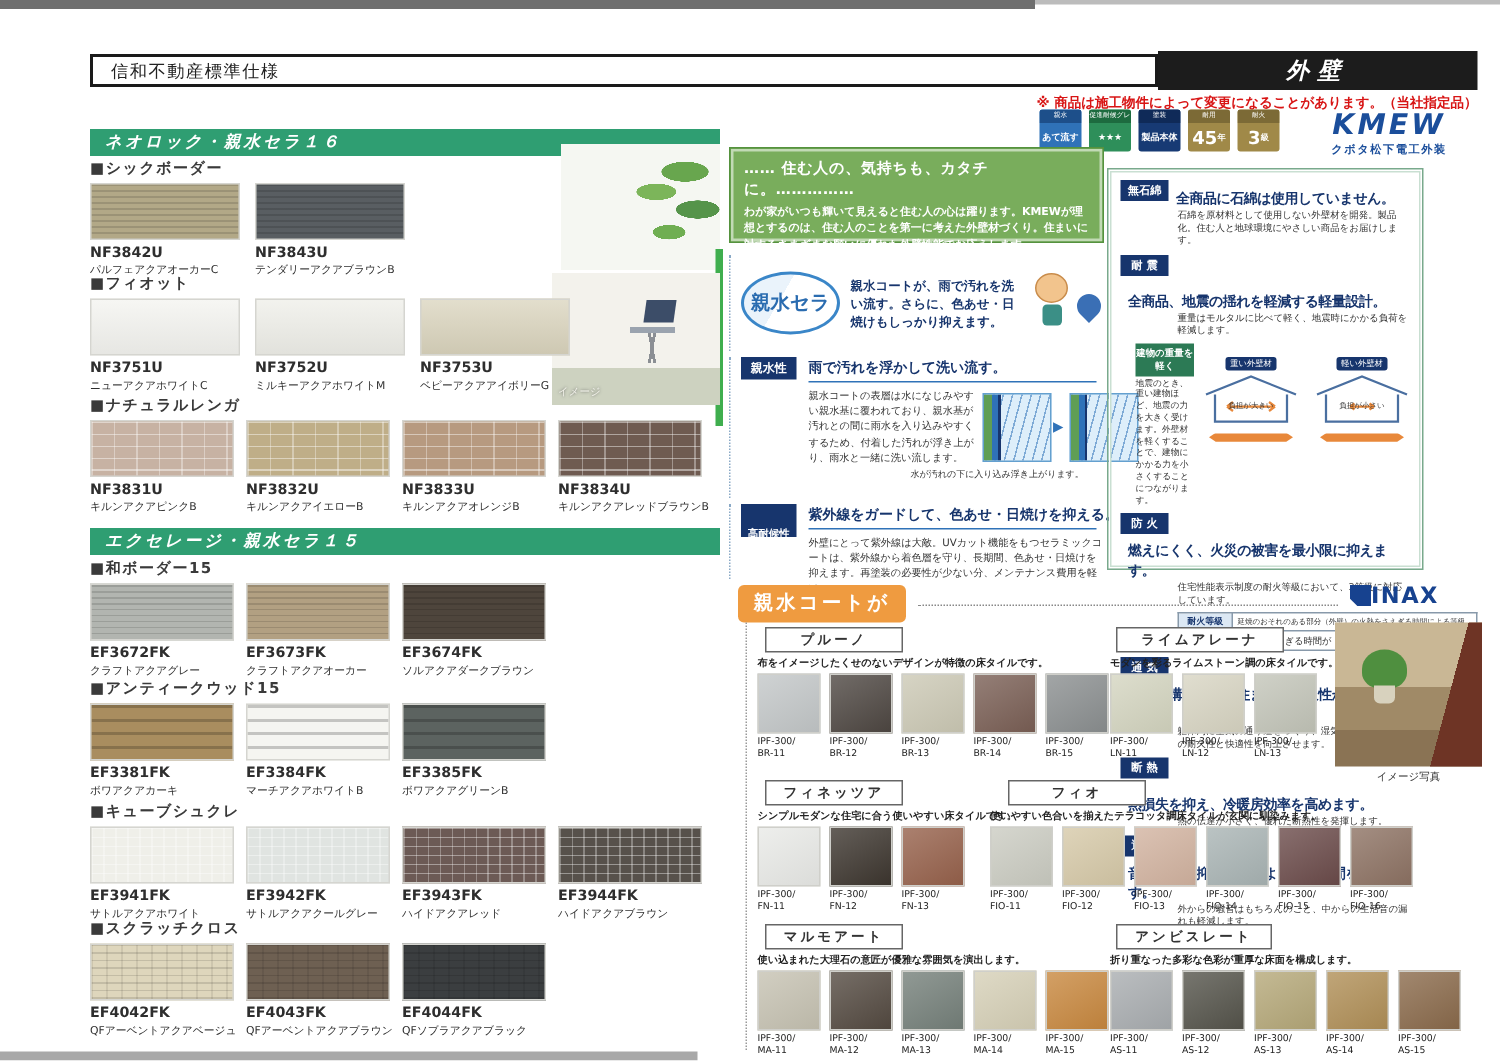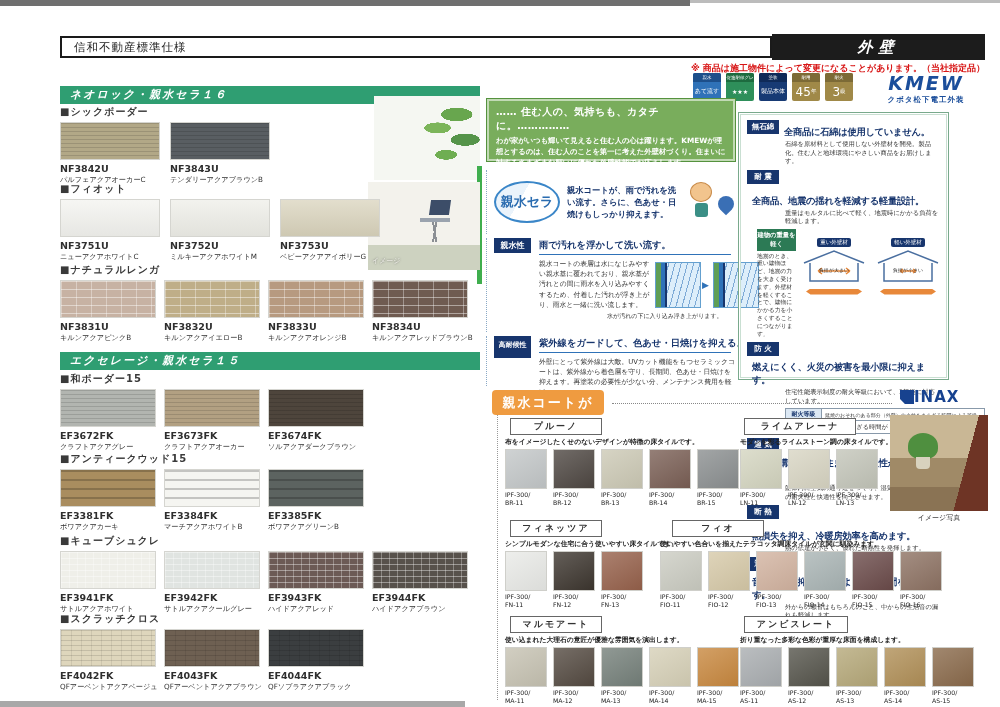--- a/index.html
+++ b/index.html
@@ -17,21 +17,21 @@
   .title-box { left:60px; top:36px; width:712px; height:22px; border:2px solid #1a1a1a; background:#fff;
                font-size:11.5px; color:#222; line-height:18px; padding-left:12px; letter-spacing:1px; }
   .cat-box { left:772px; top:34px; width:213px; height:26px; background:#1c1c1c; color:#fff;
              font-size:15px; font-weight:bold; font-style:italic; text-align:center; line-height:26px; letter-spacing:6px; }
   .notice { left:470px; top:62px; width:515px; text-align:right; color:#d81515; font-size:9px; font-weight:bold; }
 
   
   .badge-row { left:693px; top:73px; display:flex; gap:5px; }
   .badge { width:28px; height:28px; display:flex; flex-direction:column; overflow:hidden; border-radius:2px; }
   .badge .btop { height:9px; font-size:4.5px; color:#fff; text-align:center; line-height:9px; overflow:hidden; }
-  .badge .bmain { flex:1; color:#fff; font-weight:normal; display:flex; align-items:center; justify-content:center; }
+  .badge .bmain { flex:1; color:#fff; font-weight:bold; display:flex; align-items:center; justify-content:center; }
   .b-blue .btop{background:#1d4f8a} .b-blue{background:#2f72b8}
   .b-green .btop{background:#1d6b3f} .b-green{background:#2e8f5a}
   .b-navy .btop{background:#0f2a58} .b-navy{background:#173a74}
   .b-gold .btop{background:#7c6a36} .b-gold{background:#a08948}
   .bmain.small { font-size:6px; }
   .bmain.num { font-size:12px; } .bmain .unit { font-size:5.5px; }
   .kmew { left:862px; top:74px; width:128px; text-align:center; color:#1b4e9b; }
   .kmew .k1 { font-size:19px; font-weight:bold; font-style:italic; letter-spacing:2px; line-height:19px; }
   .kmew .k2 { font-size:7.5px; font-weight:bold; margin-top:2px; letter-spacing:1px; }
 
@@ -85,21 +85,21 @@
   .mascots { position:relative; width:48px; height:48px; flex:none; }
   .m-head { position:absolute; left:2px; top:4px; width:22px; height:20px; background:#f2c48d; border-radius:50%; border:1px solid #c98c4b; }
   .m-body { position:absolute; left:7px; top:25px; width:13px; height:14px; background:#3b8f86; border-radius:3px; }
   .m-drop { position:absolute; right:2px; top:18px; width:16px; height:16px; background:#3a6fb5;
             border-radius:50% 50% 50% 0; transform:rotate(-45deg); }
 
   
   .chip { background:#17356d; color:#fff; font-weight:bold; text-align:center; }
   .hblock { border-left:1px dotted #8aa9c6; }
   .wchip { position:absolute; left:7px; top:0; width:37px; height:15px; font-size:8px; line-height:15px; }
-  .uvchip { position:absolute; left:7px; top:0; width:37px; height:22px; font-size:7px; line-height:1.4; padding-top:5px; }
+  .uvchip { position:absolute; left:7px; top:0; width:37px; height:22px; font-size:7px; line-height:1.4; padding-top:16px; }
   .hhead { position:absolute; left:52px; top:1px; font-size:9.3px; font-weight:bold; color:#17356d; white-space:nowrap; }
   .hrule { position:absolute; left:52px; top:16px; width:192px; border-top:1.5px solid #2f72b8; }
   .wbody { position:absolute; left:52px; top:21px; width:112px; font-size:6.8px; color:#333; line-height:1.5; }
   .uvbody { position:absolute; left:52px; top:21px; width:196px; font-size:6.8px; color:#333; line-height:1.5; }
   .rainbox { position:absolute; top:24px; width:46px; height:46px; border:1px solid #64a0cf; background:#ddeefa;
     background-image: linear-gradient(90deg,#5f9e55 0 5px, #2f72b8 5px 9px, #17356d 9px 11px, transparent 11px),
                       repeating-linear-gradient(105deg, rgba(47,114,184,.55) 0 1px, transparent 1px 6px); }
   .rb1 { left:168px; } .rb2 { left:226px; }
   .rarrow { position:absolute; left:215px; top:42px; color:#2f72b8; font-size:9px; }
   .rcap { position:absolute; left:120px; top:74px; width:155px; font-size:6px; color:#333; }

